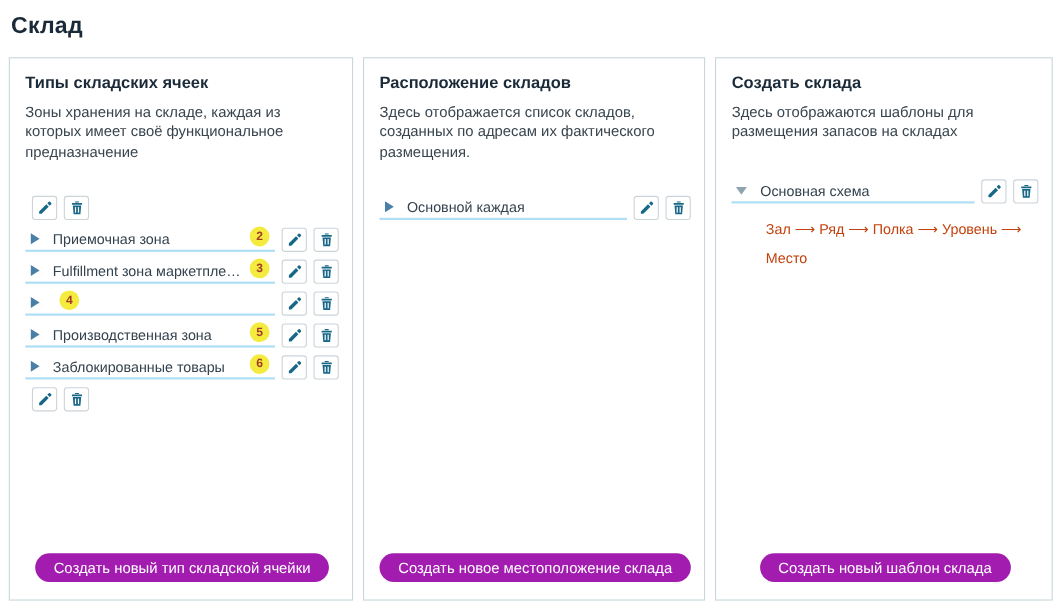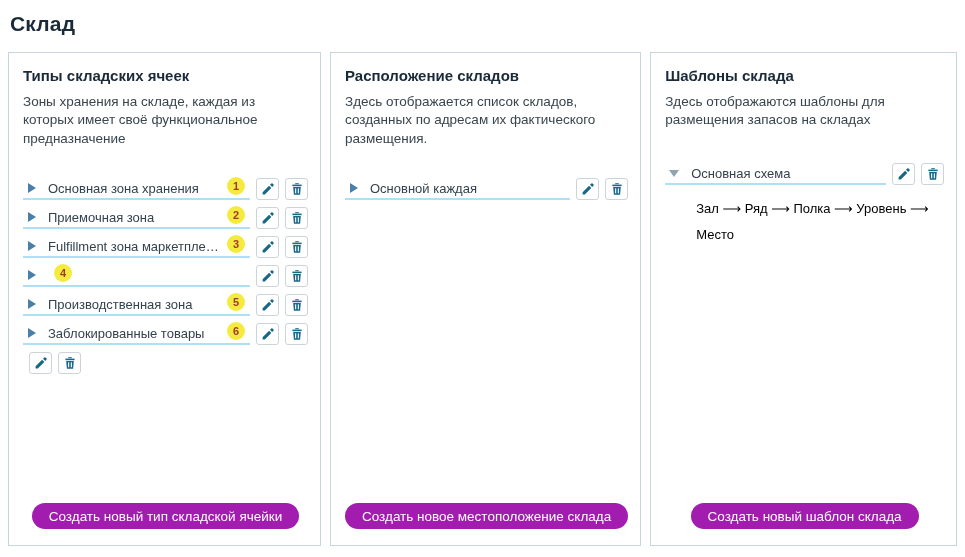--- a/index.html
+++ b/index.html
@@ -53,21 +53,21 @@
     margin: -4px 2px 0 6px;
   }
   .icon-btn {
     flex: none; width: 23px; height: 22px; margin-left: 6px; padding: 0;
     background: #fff; border: 1px solid #ccd4d8; border-radius: 3px;
     display: flex; align-items: center; justify-content: center; cursor: pointer;
   }
   .icon-btn svg { display: block; }
   .detail {
     margin: 11px 0 0 31px; max-width: 252px;
-    font-size: 13px; color: #000000; line-height: 26px;
+    font-size: 13px; color: #c2410c; line-height: 26px;
   }
   .create-btn {
     margin-top: auto; align-self: center; margin-bottom: 2px;
     height: 26px; padding: 0 17px; border: none; border-radius: 13px;
     background: #a21caf; color: #ffffff; font-size: 13.5px;
     font-family: "Liberation Sans", sans-serif; cursor: pointer; white-space: nowrap;
   }
 </style>
 </head>
 <body>
@@ -91,25 +91,20 @@
   <div class="page-title">Склад</div>
 
   <div class="panels">
 
     <div class="panel">
       <div class="panel-title">Типы складских ячеек</div>
       <div class="panel-desc">Зоны хранения на складе, каждая из которых имеет своё функциональное предназначение</div>
       <div class="list">
 
         <div class="row">
-          <div class="row-main">
-            <span class="tri-right"></span>
-            <span class="row-label">Основная зона хранения</span>
-            <span class="badge">1</span>
-          </div>
           <button class="icon-btn">
               <svg width="16" height="16">
                 <use href="#ic-pencil"></use>
               </svg>
             </button>
           <button class="icon-btn">
               <svg width="16" height="16">
                 <use href="#ic-trash"></use>
               </svg>
             </button>
@@ -241,21 +236,21 @@
                 <use href="#ic-trash"></use>
               </svg>
             </button>
         </div>
 
       </div>
       <button class="create-btn">Создать новое местоположение склада</button>
     </div>
 
     <div class="panel">
-      <div class="panel-title">Шаблоны склада</div>
+      <div class="panel-title">Создать склада</div>
       <div class="panel-desc">Здесь отображаются шаблоны для размещения запасов на складах</div>
       <div class="list">
 
         <div class="row">
           <div class="row-main">
             <span class="tri-down"></span>
             <span class="row-label">Основная схема</span>
           </div>
           <button class="icon-btn">
               <svg width="16" height="16">

